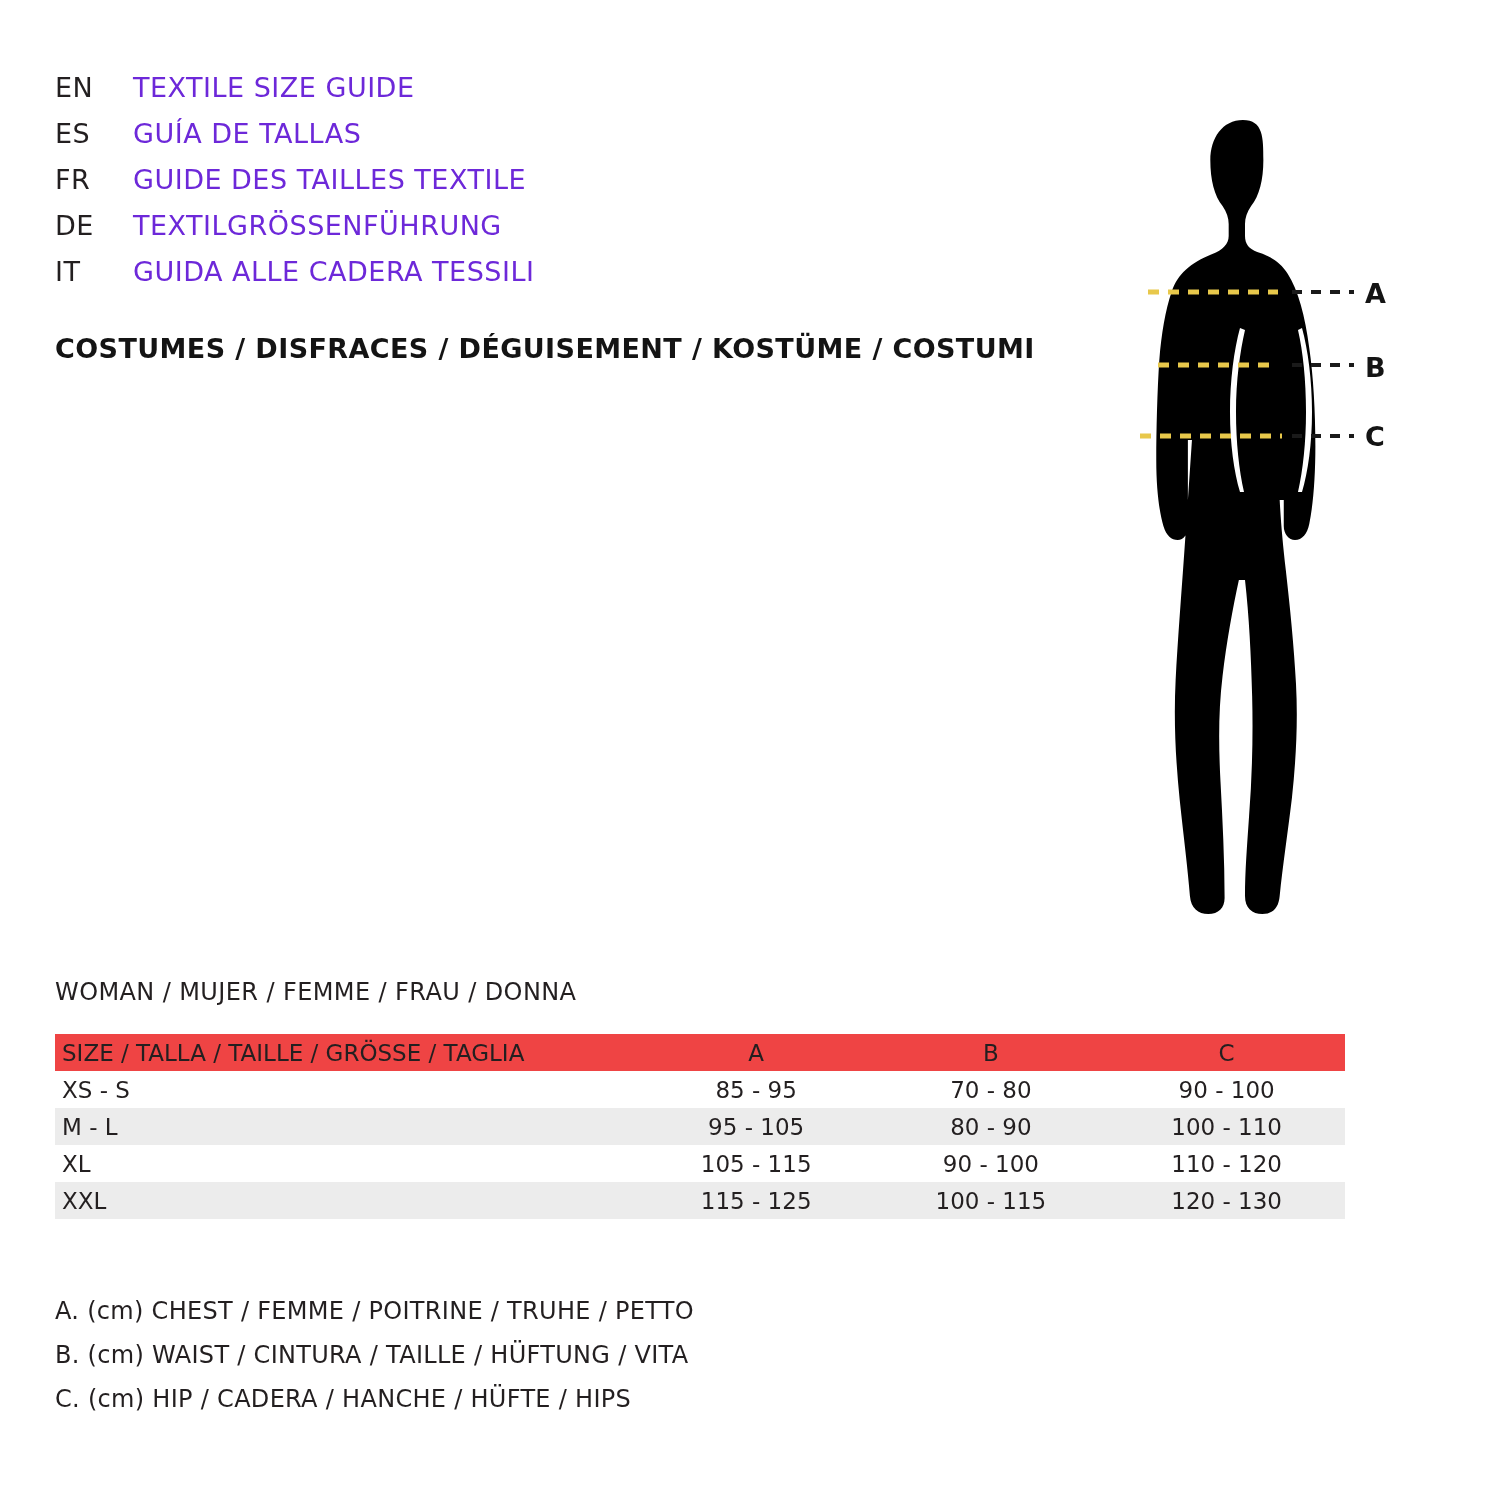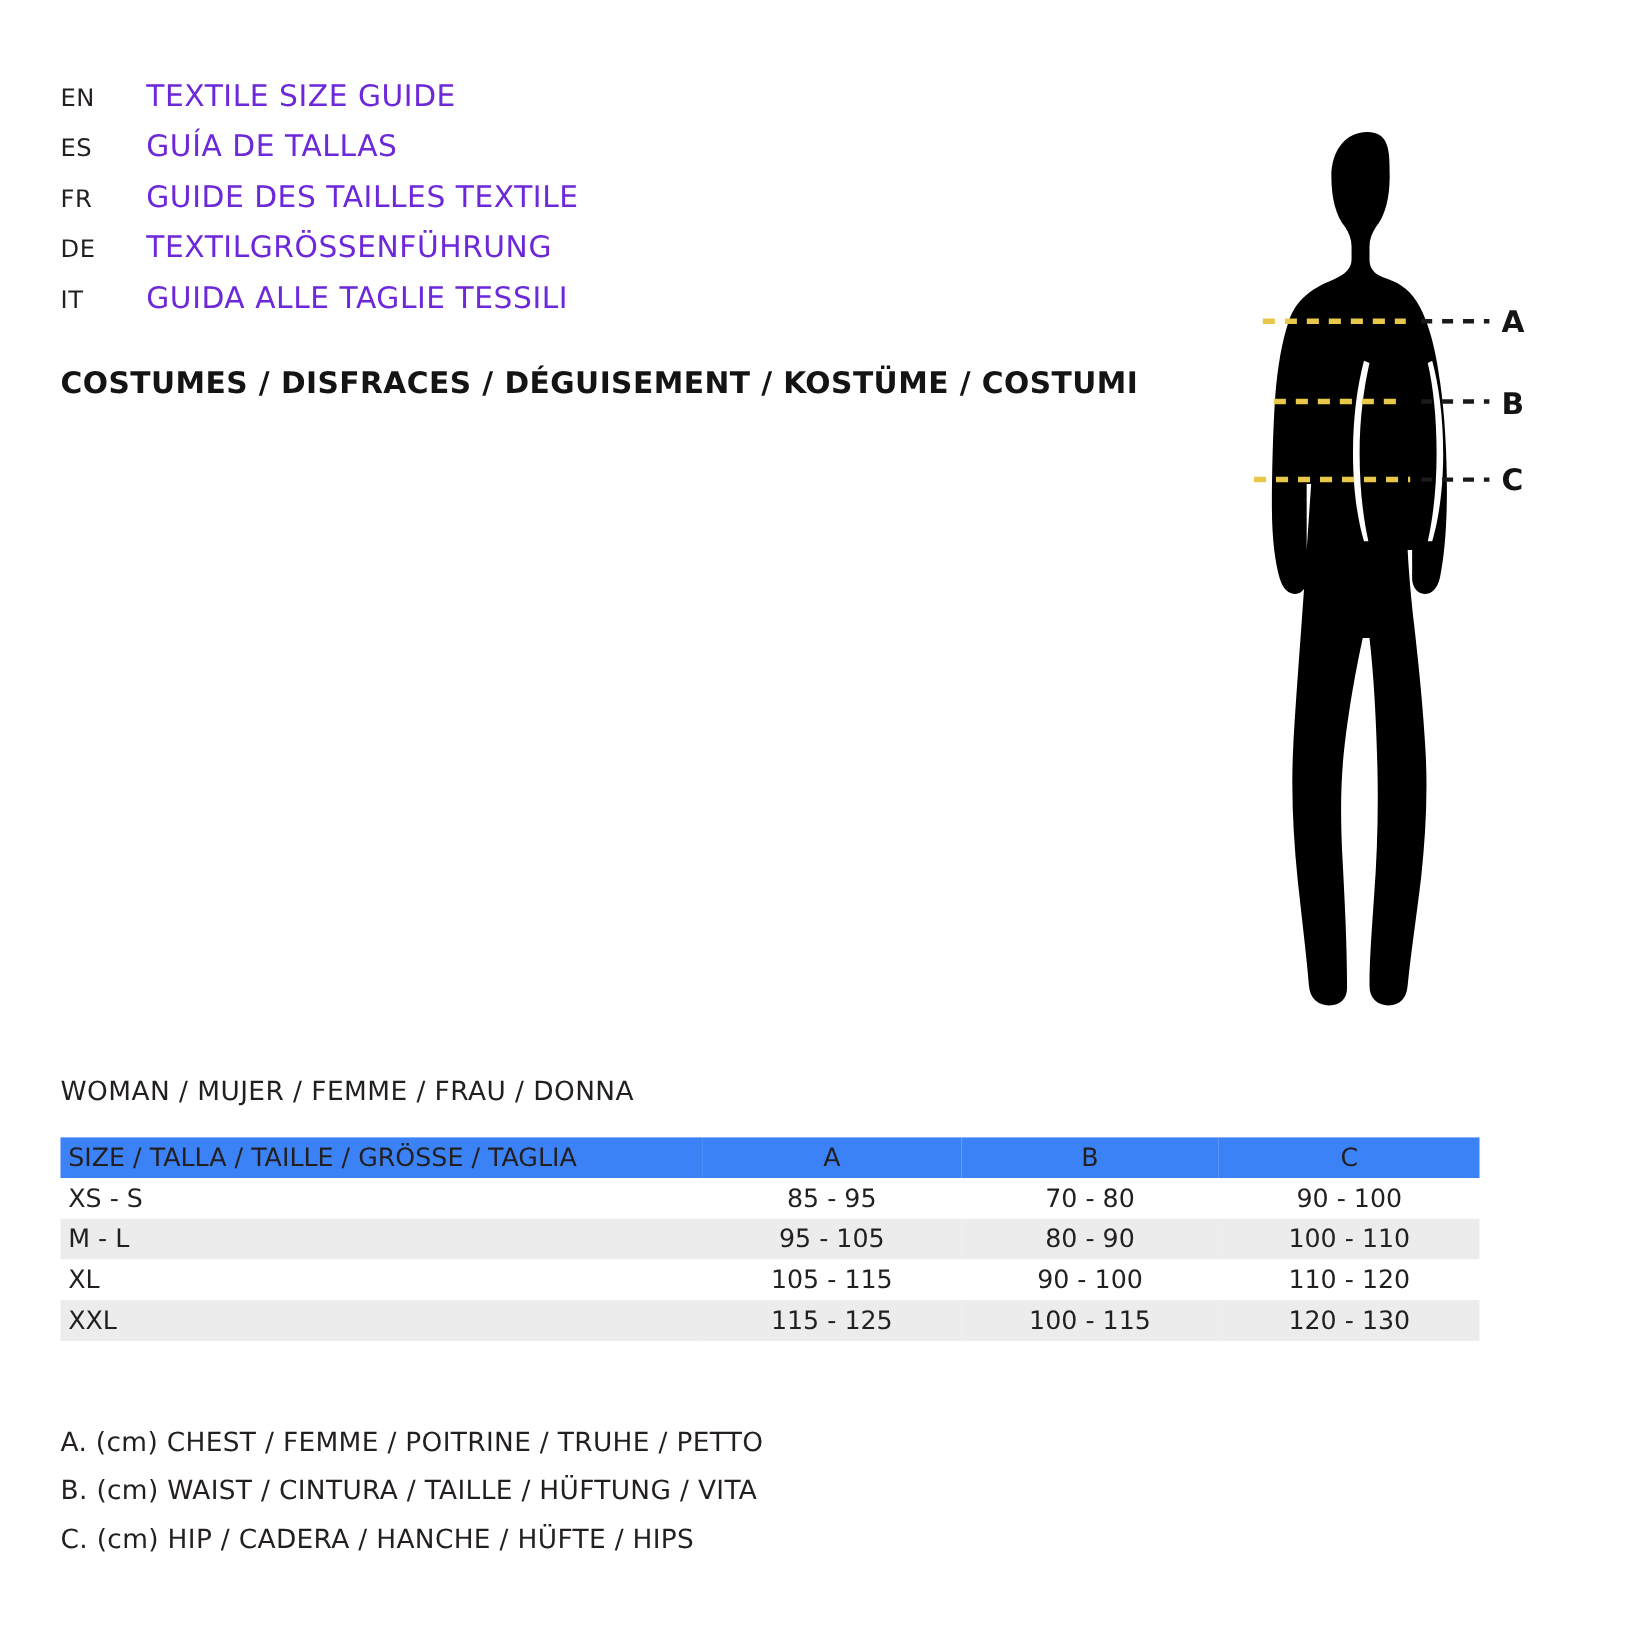--- a/index.html
+++ b/index.html
@@ -23,21 +23,21 @@
     top: 72px;
     width: 960px;
   }
   .lang-row {
     display: flex;
     align-items: baseline;
     height: 46px;
   }
   .lang-code {
     width: 78px;
-    font-size: 22px;
+    font-size: 27px;
     letter-spacing: 0.5px;
     color: #231f20;
   }
   .lang-text {
     font-size: 27px;
     letter-spacing: 0.5px;
     color: #6d28d9;
     white-space: nowrap;
   }
 
@@ -100,21 +100,21 @@
     height: 37px;
     font-weight: normal;
     text-align: center;
   }
   #size-table th.col-size, #size-table td.col-size {
     text-align: left;
     padding-left: 7px;
     width: 580px;
   }
   #size-table thead tr {
-    background: #3b82f6;
+    background: #ef4444;
     margin-top: 15px;
   }
   #size-table thead th {
     font-size: 23px;
   }
   #size-table tbody tr.row-odd { background: #ffffff; }
   #size-table tbody tr.row-even { background: #ececec; margin-top: 48px; }
   #size-table td.col-a { width: 236px; }
   #size-table td.col-b { width: 236px; }
   #size-table td.col-c { width: 238px; }
@@ -148,21 +148,21 @@
   <div class="lang-row">
     <span class="lang-code">FR</span>
     <span class="lang-text">GUIDE DES TAILLES TEXTILE</span>
   </div>
   <div class="lang-row">
     <span class="lang-code">DE</span>
     <span class="lang-text">TEXTILGRÖSSENFÜHRUNG</span>
   </div>
   <div class="lang-row">
     <span class="lang-code">IT</span>
-    <span class="lang-text">GUIDA ALLE TAGLIE TESSILI</span>
+    <span class="lang-text">GUIDA ALLE CADERA TESSILI</span>
   </div>
 </div>
 
 <div id="costumes-line">COSTUMES / DISFRACES / DÉGUISEMENT / KOSTÜME / COSTUMI</div>
 
 <div id="figure-area">
   <svg id="figure-svg" width="420" height="880" viewBox="0 0 420 880">
 
     <g>
       <path fill="#000000" d="

